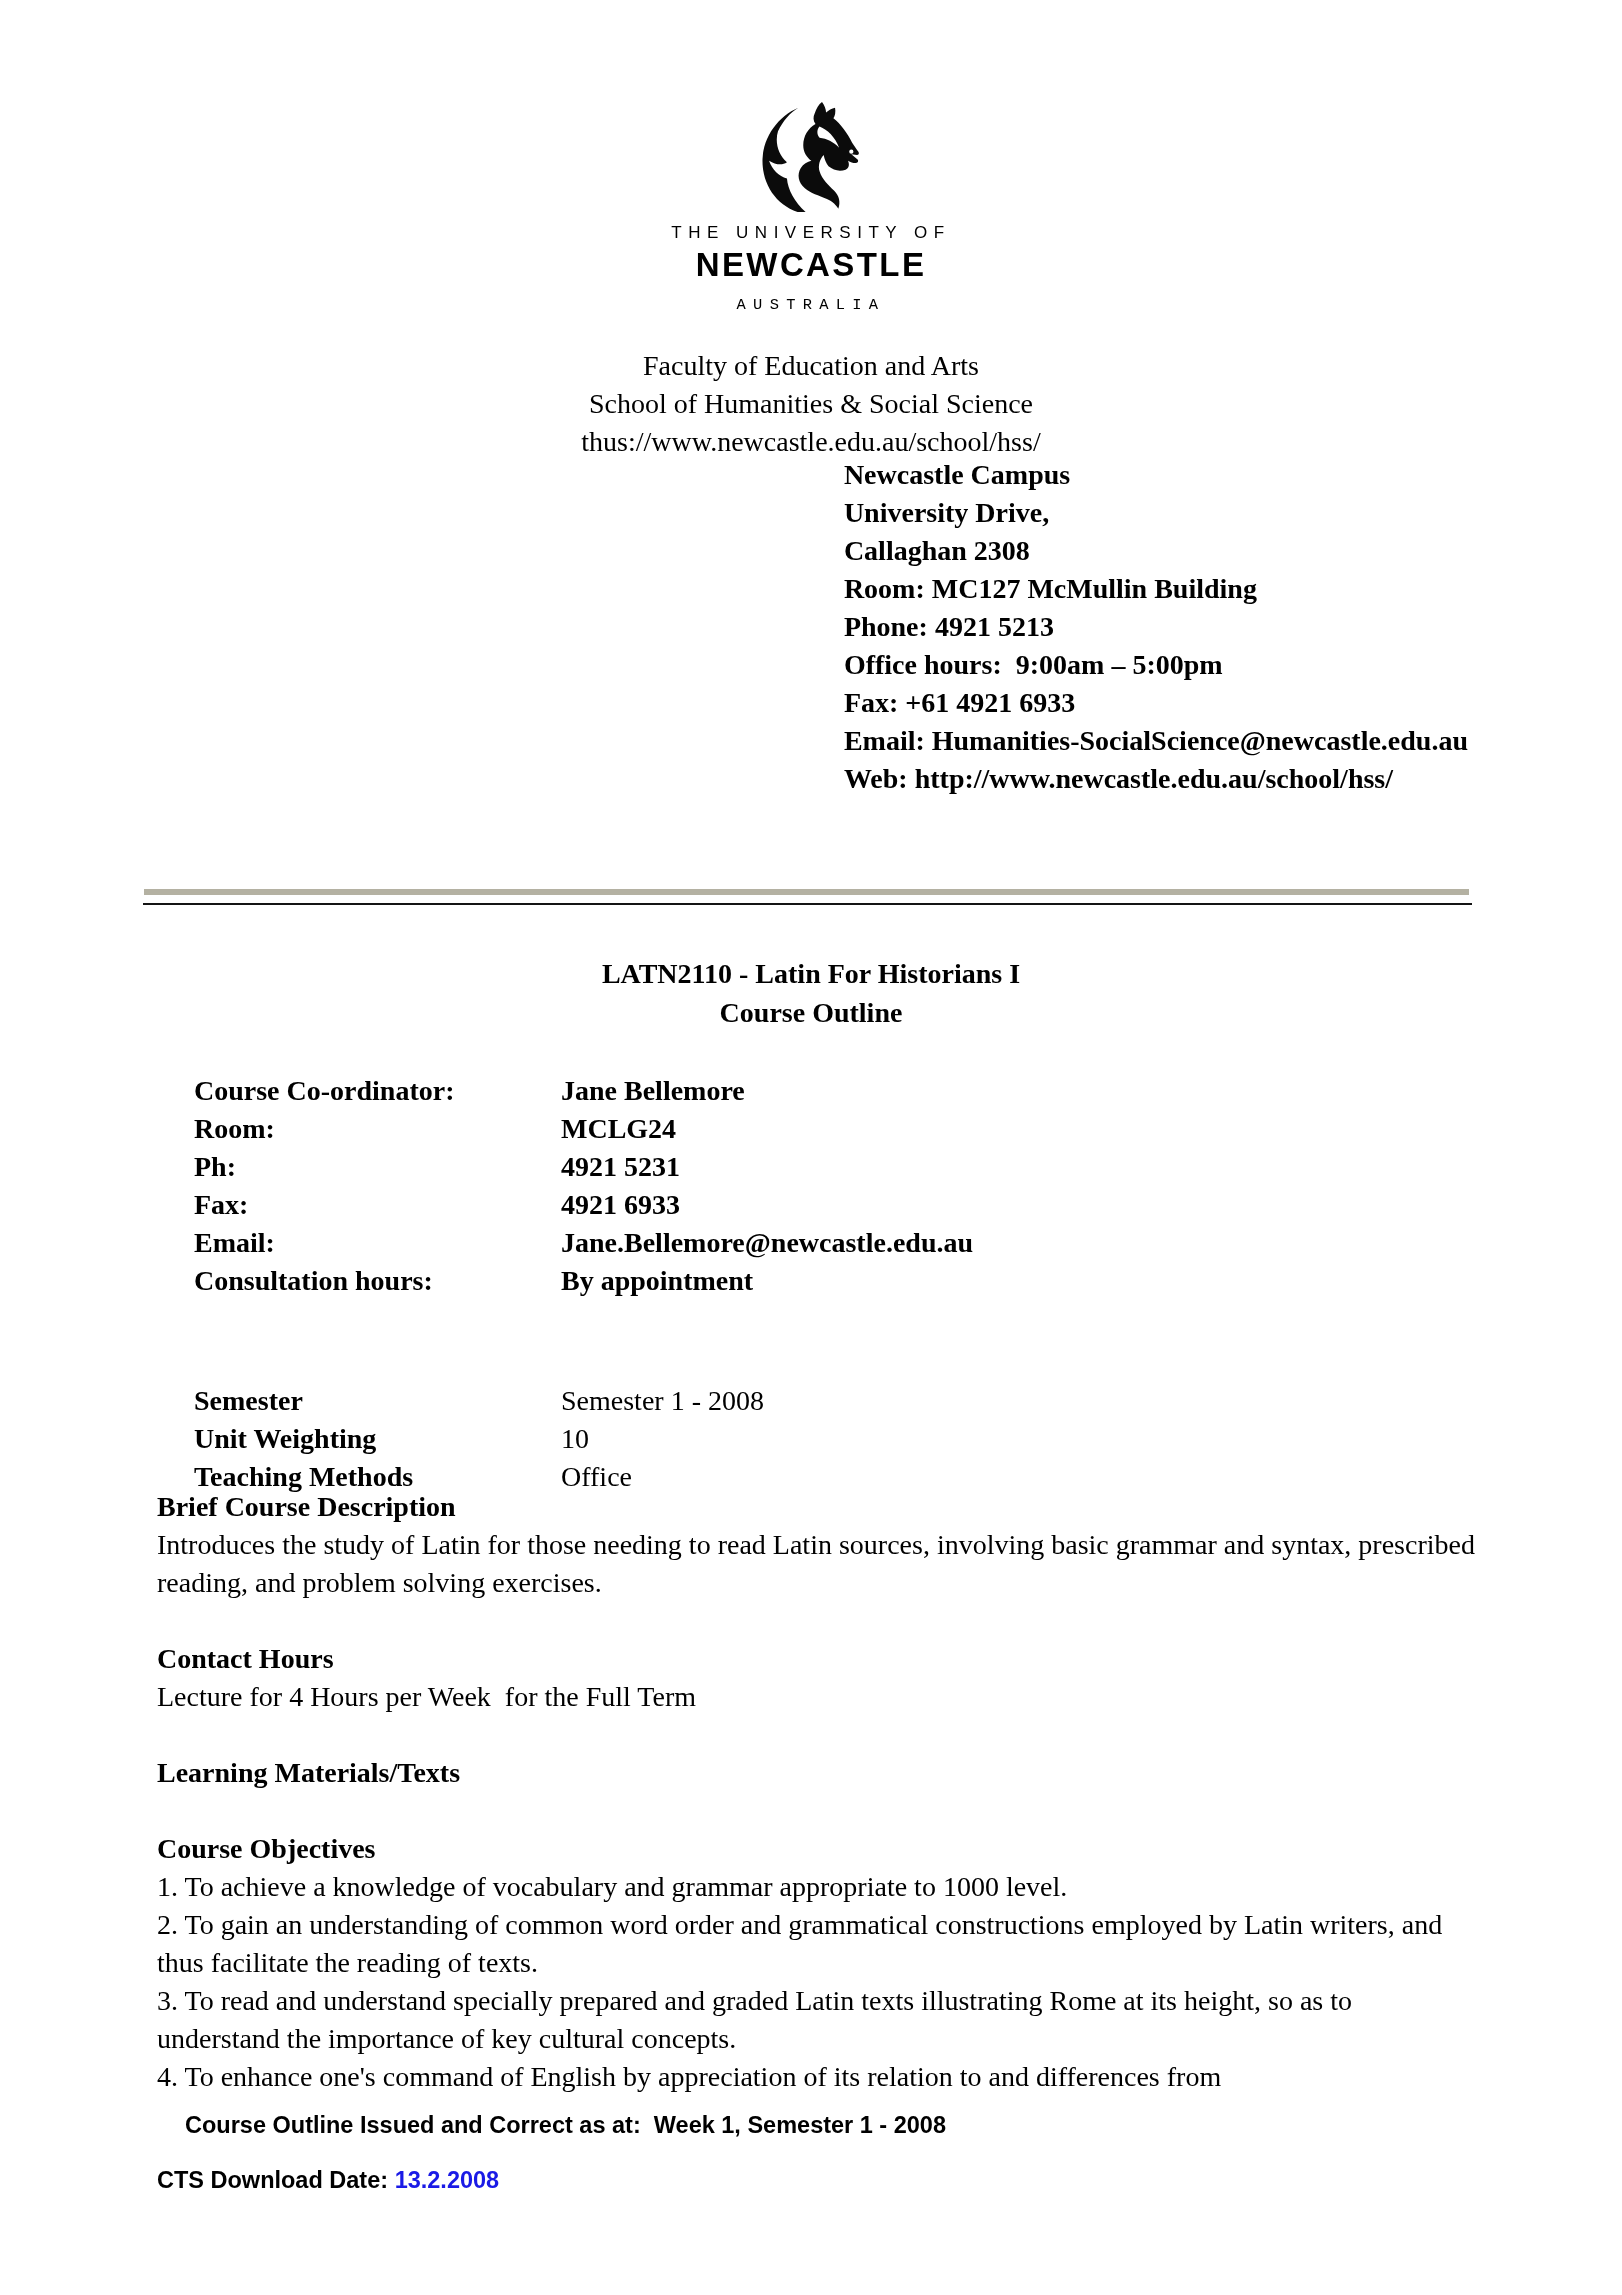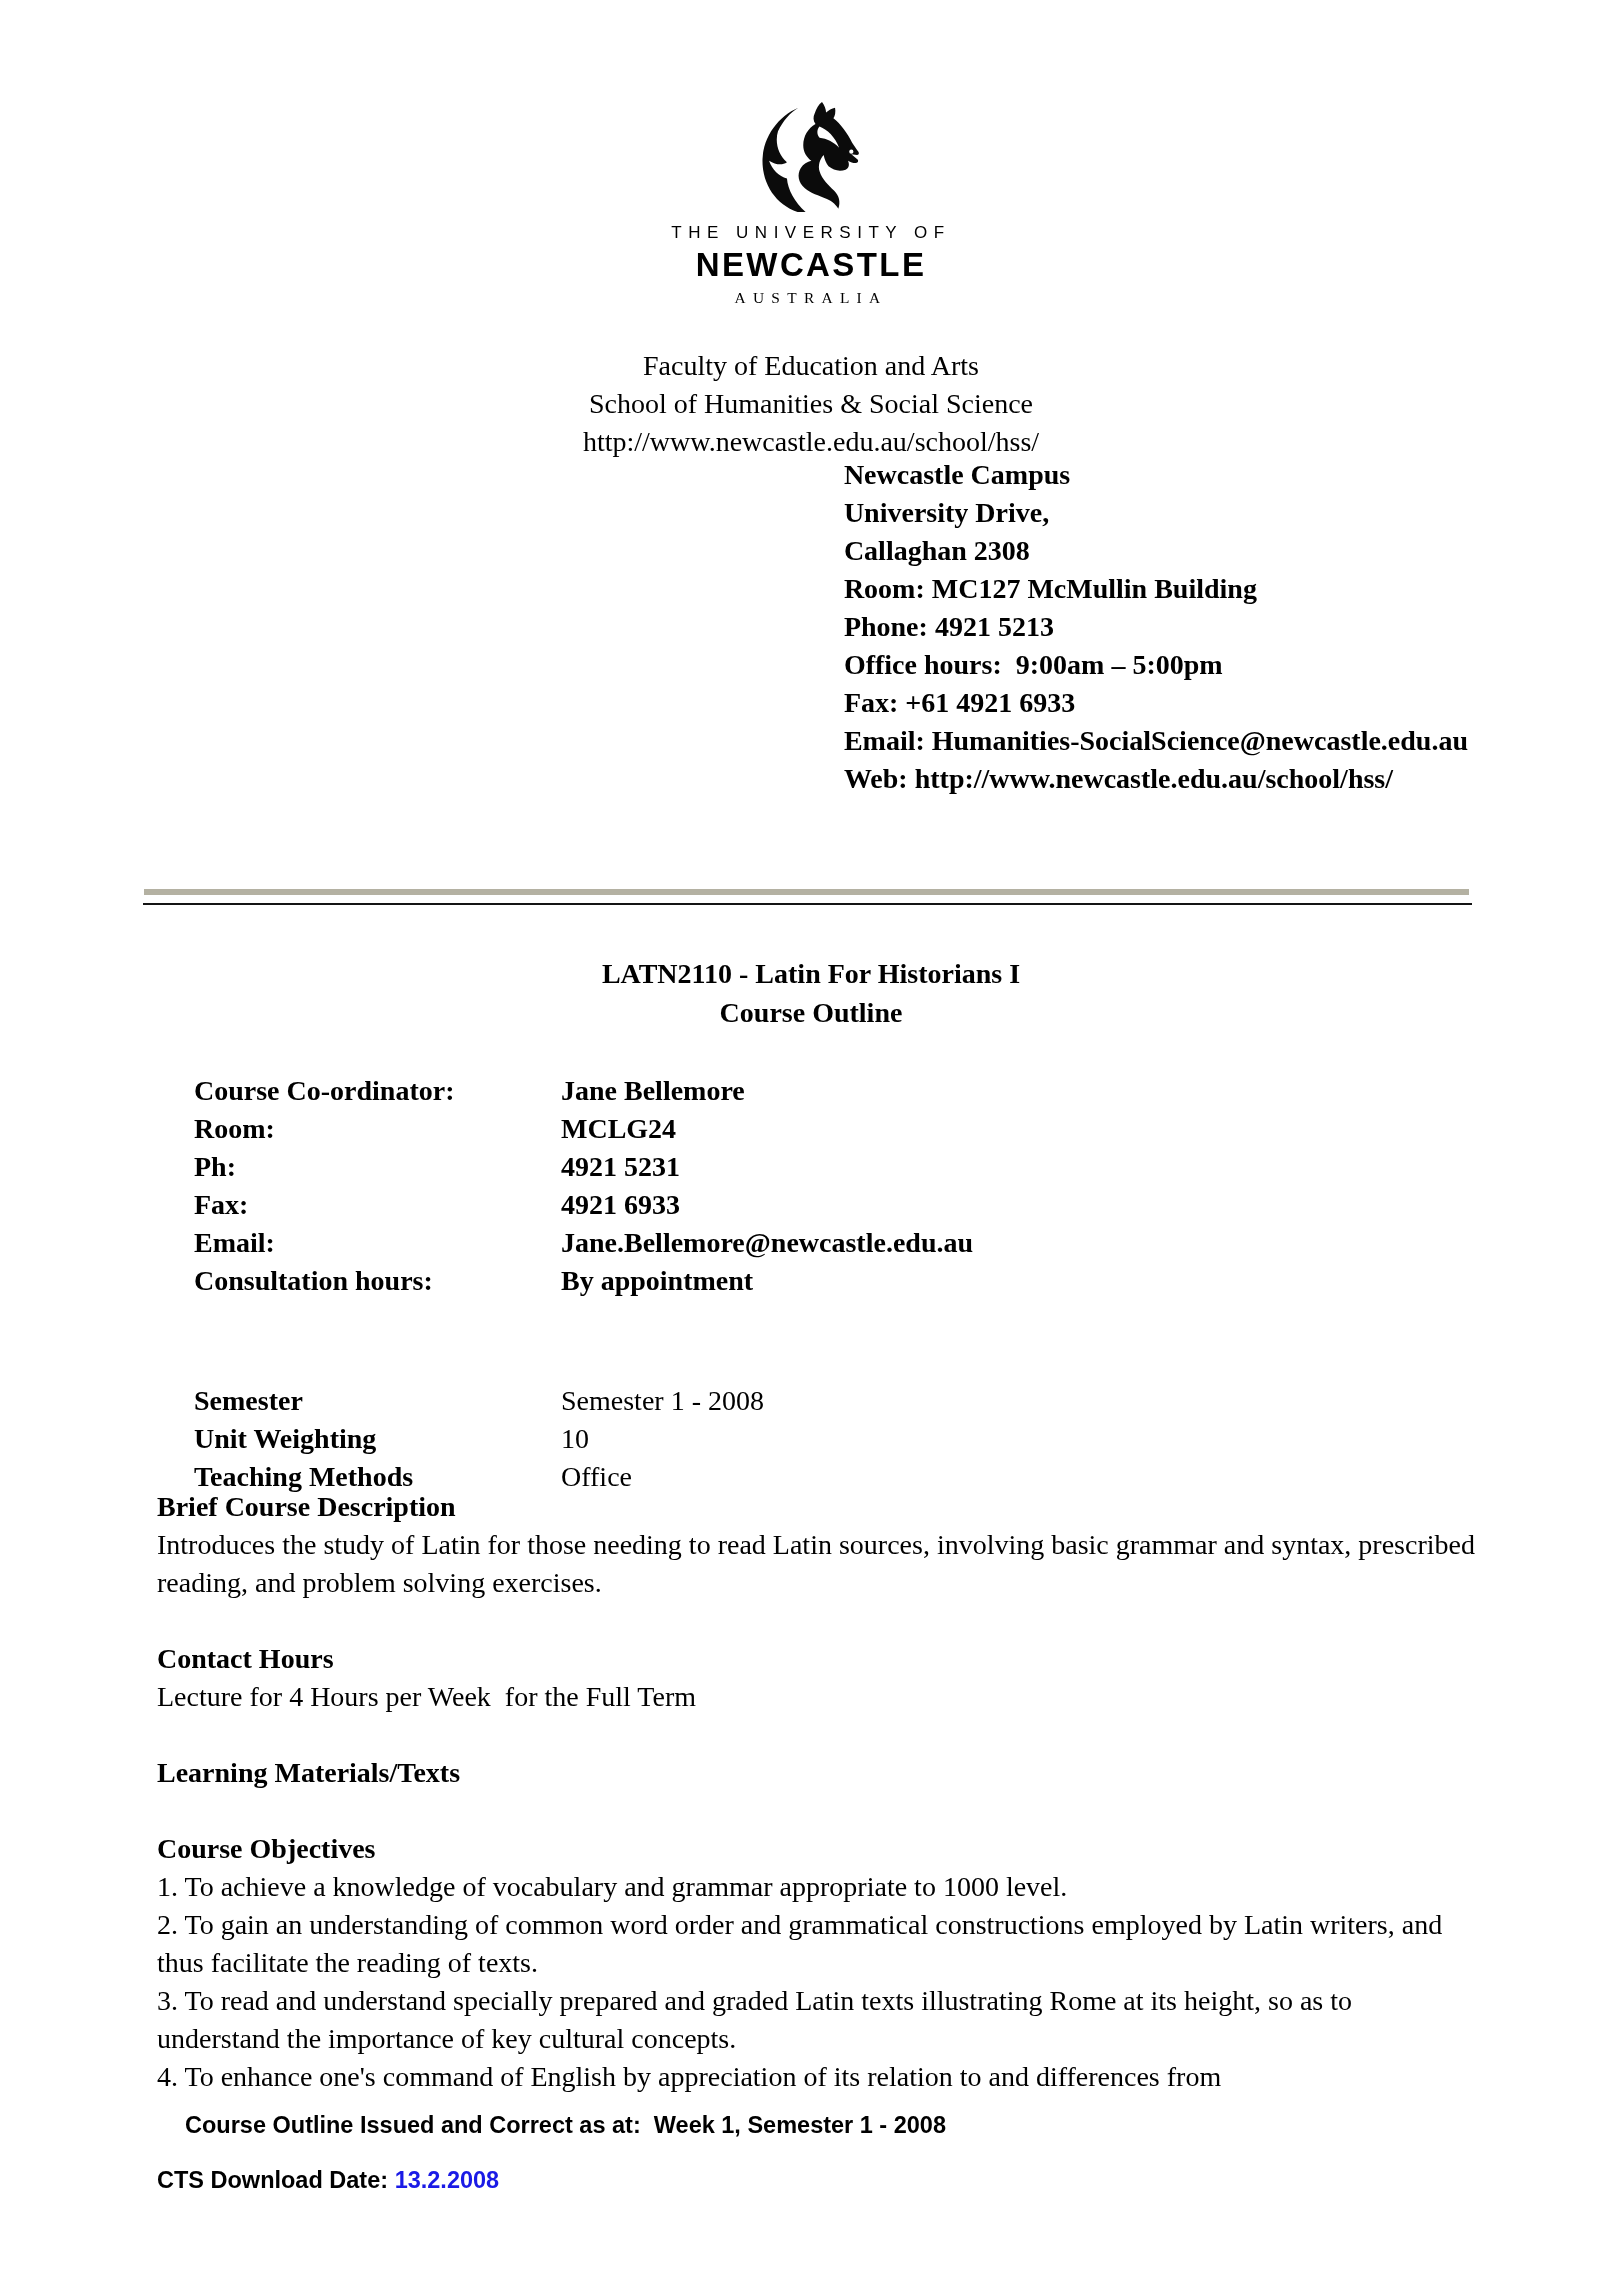--- a/index.html
+++ b/index.html
@@ -9,21 +9,21 @@
     font-family:"Liberation Serif", serif;
     position:relative;overflow:hidden;
   }
   .page{position:absolute;inset:0;padding-left:8px;}
 
   
   .logo{position:absolute;top:102px;left:0;width:100%;text-align:center;}
   .logo svg{display:block;margin:0 auto;}
   .logo-line1{font-family:"Liberation Sans",sans-serif;font-size:17px;letter-spacing:6.5px;margin-top:11.4px;white-space:pre;}
   .logo-line2{font-family:"Liberation Sans",sans-serif;font-size:33px;font-weight:600;letter-spacing:2.4px;margin-top:3px;white-space:pre;}
-  .logo-line3{font-family:Liberation Serif, serif;font-size:15.4px;letter-spacing:7.3px;margin-top:5px;white-space:pre;}
+  .logo-line3{font-family:Liberation Mono, monospace;font-size:15.4px;letter-spacing:7.3px;margin-top:12px;white-space:pre;}
 
   
   .faculty{position:absolute;top:347px;left:0;width:100%;text-align:center;font-size:28px;line-height:38px;}
   .campus{position:absolute;top:456px;right:154px;font-weight:bold;font-size:28px;line-height:38px;}
   .campus div, .faculty div{white-space:pre;}
 
   
   .divider-tan{position:absolute;top:889px;left:144px;width:1325px;height:5.7px;background:var(--divider-tan,#b4b1a2);}
   .divider-black{position:absolute;top:903px;left:143px;width:1329px;height:2.4px;background:var(--divider-black,#141414);}
 
@@ -76,21 +76,21 @@
       <circle cx="117" cy="61" r="2.6" fill="#ffffff"></circle>
     </svg>
     <div class="logo-line1">THE UNIVERSITY OF</div>
     <div class="logo-line2">NEWCASTLE</div>
     <div class="logo-line3">AUSTRALIA</div>
   </div>
 
   <div class="faculty">
     <div>Faculty of Education and Arts</div>
     <div>School of Humanities &amp; Social Science</div>
-    <div>http://www.newcastle.edu.au/school/hss/</div>
+    <div>thus://www.newcastle.edu.au/school/hss/</div>
   </div>
 
   <div class="campus">
     <div>Newcastle Campus</div>
     <div>University Drive,</div>
     <div>Callaghan 2308</div>
     <div>Room: MC127 McMullin Building</div>
     <div>Phone: 4921 5213</div>
     <div>Office hours:  9:00am – 5:00pm</div>
     <div>Fax: +61 4921 6933</div>

